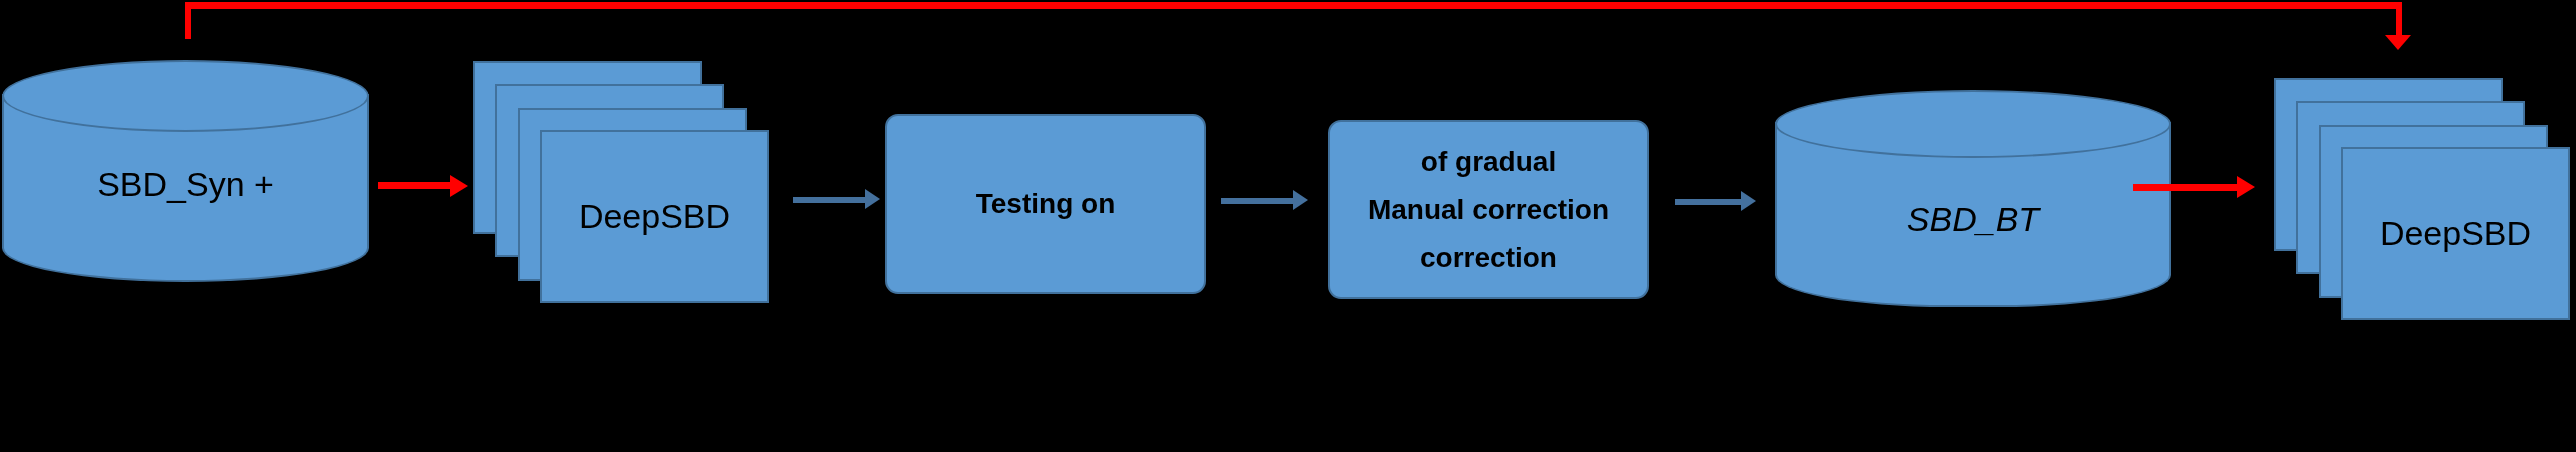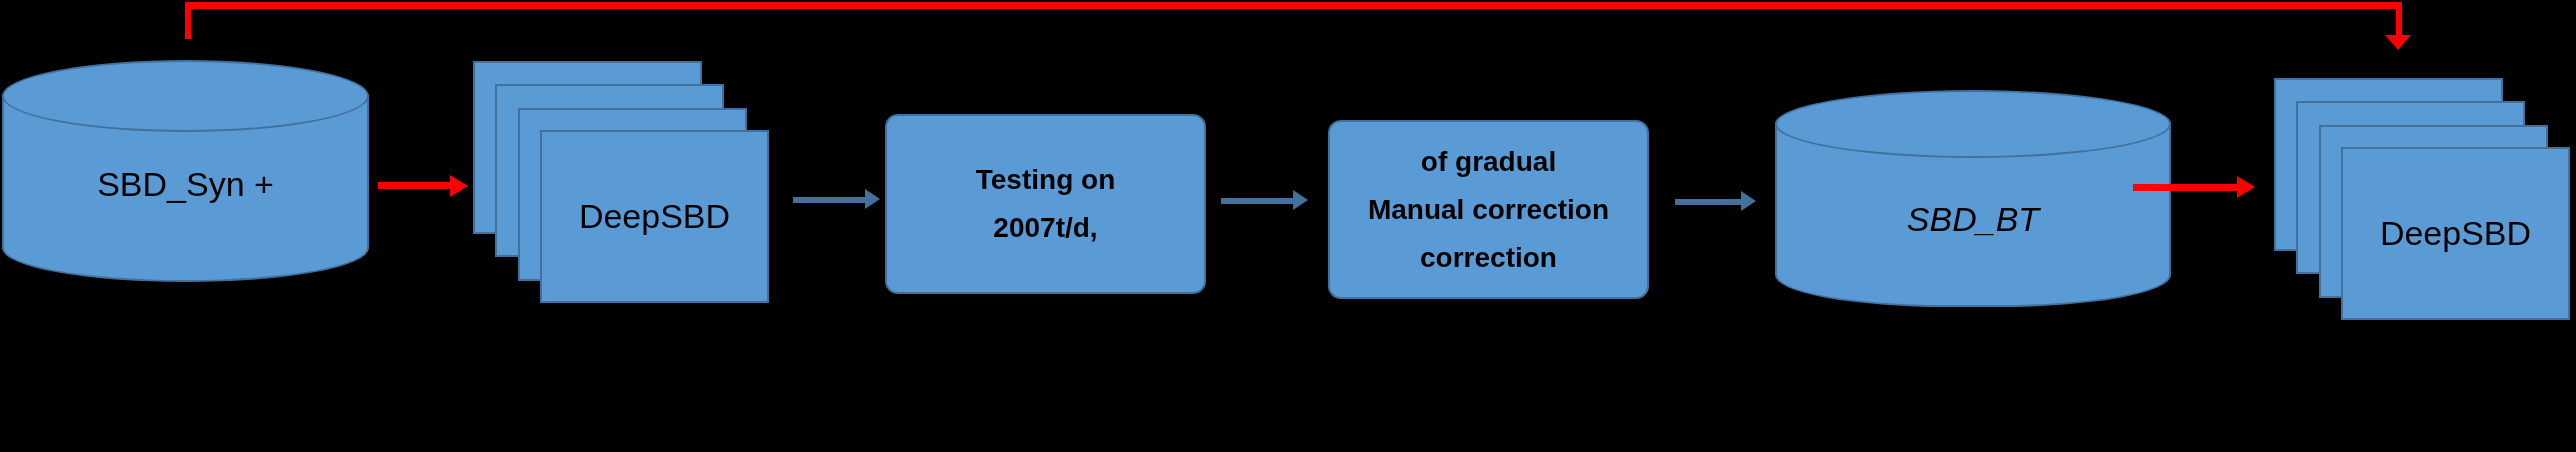--- a/index.html
+++ b/index.html
@@ -119,21 +119,20 @@
     <div class="sheet">
       <span class="sheet-label">DeepSBD</span>
     </div>
   </div>
 
   <div class="hline step" style="left:793px;top:197px;width:74px;"></div>
   <div class="head-right" style="left:865px;top:189px;"></div>
 
   <div class="process" id="box-testing">
     <div>Testing on</div>
-    <div>2007t/d,</div>
   </div>
 
   <div class="hline step" style="left:1221px;top:198px;width:74px;"></div>
   <div class="head-right" style="left:1293px;top:190px;"></div>
 
   <div class="process" id="box-manual">
     <div>of gradual</div>
     <div>Manual correction</div>
     <div>correction</div>
   </div>

